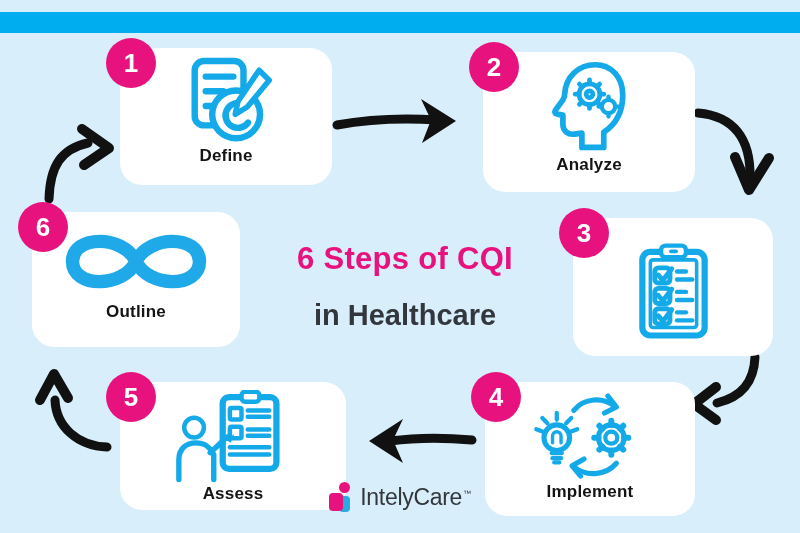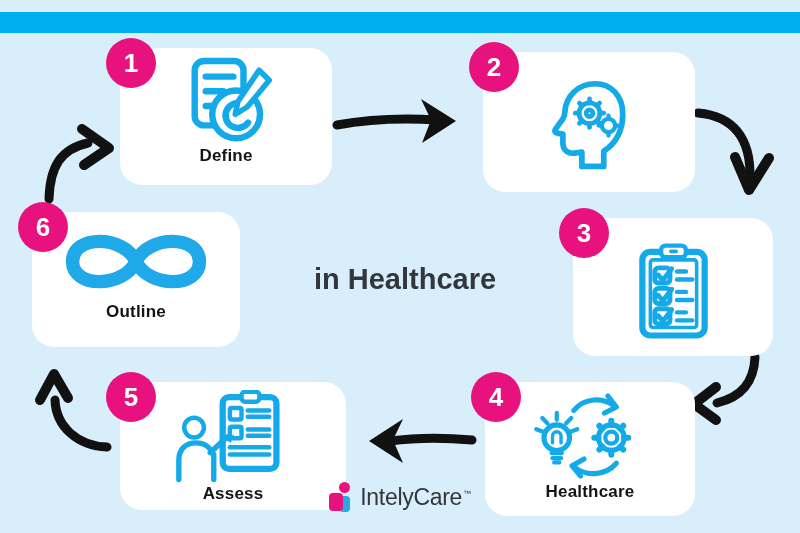--- a/index.html
+++ b/index.html
@@ -93,20 +93,21 @@
       <path d="M107,447 C78,446 56,427 55,400" stroke-width="9"></path>
       <path d="M40,400 L54,374 L68,398" stroke-width="10"></path>
     </g>
     <g>
       <path d="M49,199 C50,166 61,149 88,143" stroke-width="9"></path>
       <path d="M82,129 L109,148 L84,165" stroke-width="10"></path>
     </g>
   </svg>
 
   <div class="title-block">
+    <div class="title-line1">6 Steps of CQI</div>
     <div class="title-line2">in Healthcare</div>
   </div>
 
   <div class="card c1">
     <div class="badge">1</div>
     <div class="icon-wrap">
       <svg width="92" height="90" viewBox="0 0 100 95" fill="none" stroke="#14A9E8" stroke-width="7" stroke-linecap="round" stroke-linejoin="round">
         <rect x="16" y="4" width="53" height="70" rx="10"></rect>
         <line x1="28" y1="21" x2="58" y2="21"></line>
         <line x1="28" y1="37" x2="47" y2="37"></line>
@@ -138,20 +139,21 @@
         </g>
         <g stroke-width="4.5">
           <circle cx="70" cy="49" r="7"></circle>
           <line x1="70" y1="38.5" x2="70" y2="42"></line>
           <line x1="70" y1="56" x2="70" y2="59.5"></line>
           <line x1="59.5" y1="49" x2="63" y2="49"></line>
           <line x1="77" y1="49" x2="80.5" y2="49"></line>
         </g>
       </svg>
     </div>
+    <div class="step-label">Analyze</div>
   </div>
 
   <div class="card c3">
     <div class="badge">3</div>
     <div class="icon-wrap">
       <svg width="89" height="100" viewBox="0 0 100 112" fill="none" stroke="#14A9E8" stroke-width="7" stroke-linecap="round" stroke-linejoin="round">
         <rect x="15" y="12" width="70" height="94" rx="9"></rect>
         <rect x="24" y="21" width="52" height="76" rx="3" stroke-width="4"></rect>
         <rect x="36" y="5" width="28" height="13" rx="5" fill="#FFFFFF" stroke-width="5"></rect>
         <line x1="47" y1="11.5" x2="53" y2="11.5" stroke-width="4"></line>
@@ -198,21 +200,21 @@
           <line x1="100" y1="71" x2="100" y2="76"></line>
           <line x1="80" y1="56" x2="85" y2="56"></line>
           <line x1="115" y1="56" x2="120" y2="56"></line>
           <line x1="86" y1="42" x2="89.5" y2="45.5"></line>
           <line x1="110.5" y1="66.5" x2="114" y2="70"></line>
           <line x1="86" y1="70" x2="89.5" y2="66.5"></line>
           <line x1="110.5" y1="45.5" x2="114" y2="42"></line>
         </g>
       </svg>
     </div>
-    <div class="step-label">Healthcare</div>
+    <div class="step-label">Implement</div>
   </div>
 
   <div class="card c5">
     <div class="badge">5</div>
     <div class="icon-wrap">
       <svg width="126" height="94" viewBox="0 0 135 105" fill="none" stroke="#14A9E8" stroke-linecap="round" stroke-linejoin="round">
         <rect x="56" y="8" width="60" height="80" rx="7" stroke-width="7"></rect>
         <rect x="77" y="2" width="20" height="11" rx="4" fill="#FFFFFF" stroke-width="5"></rect>
         <rect x="64" y="20" width="13" height="13" rx="2" stroke-width="5"></rect>
         <line x1="84" y1="23" x2="108" y2="23" stroke-width="5"></line>

